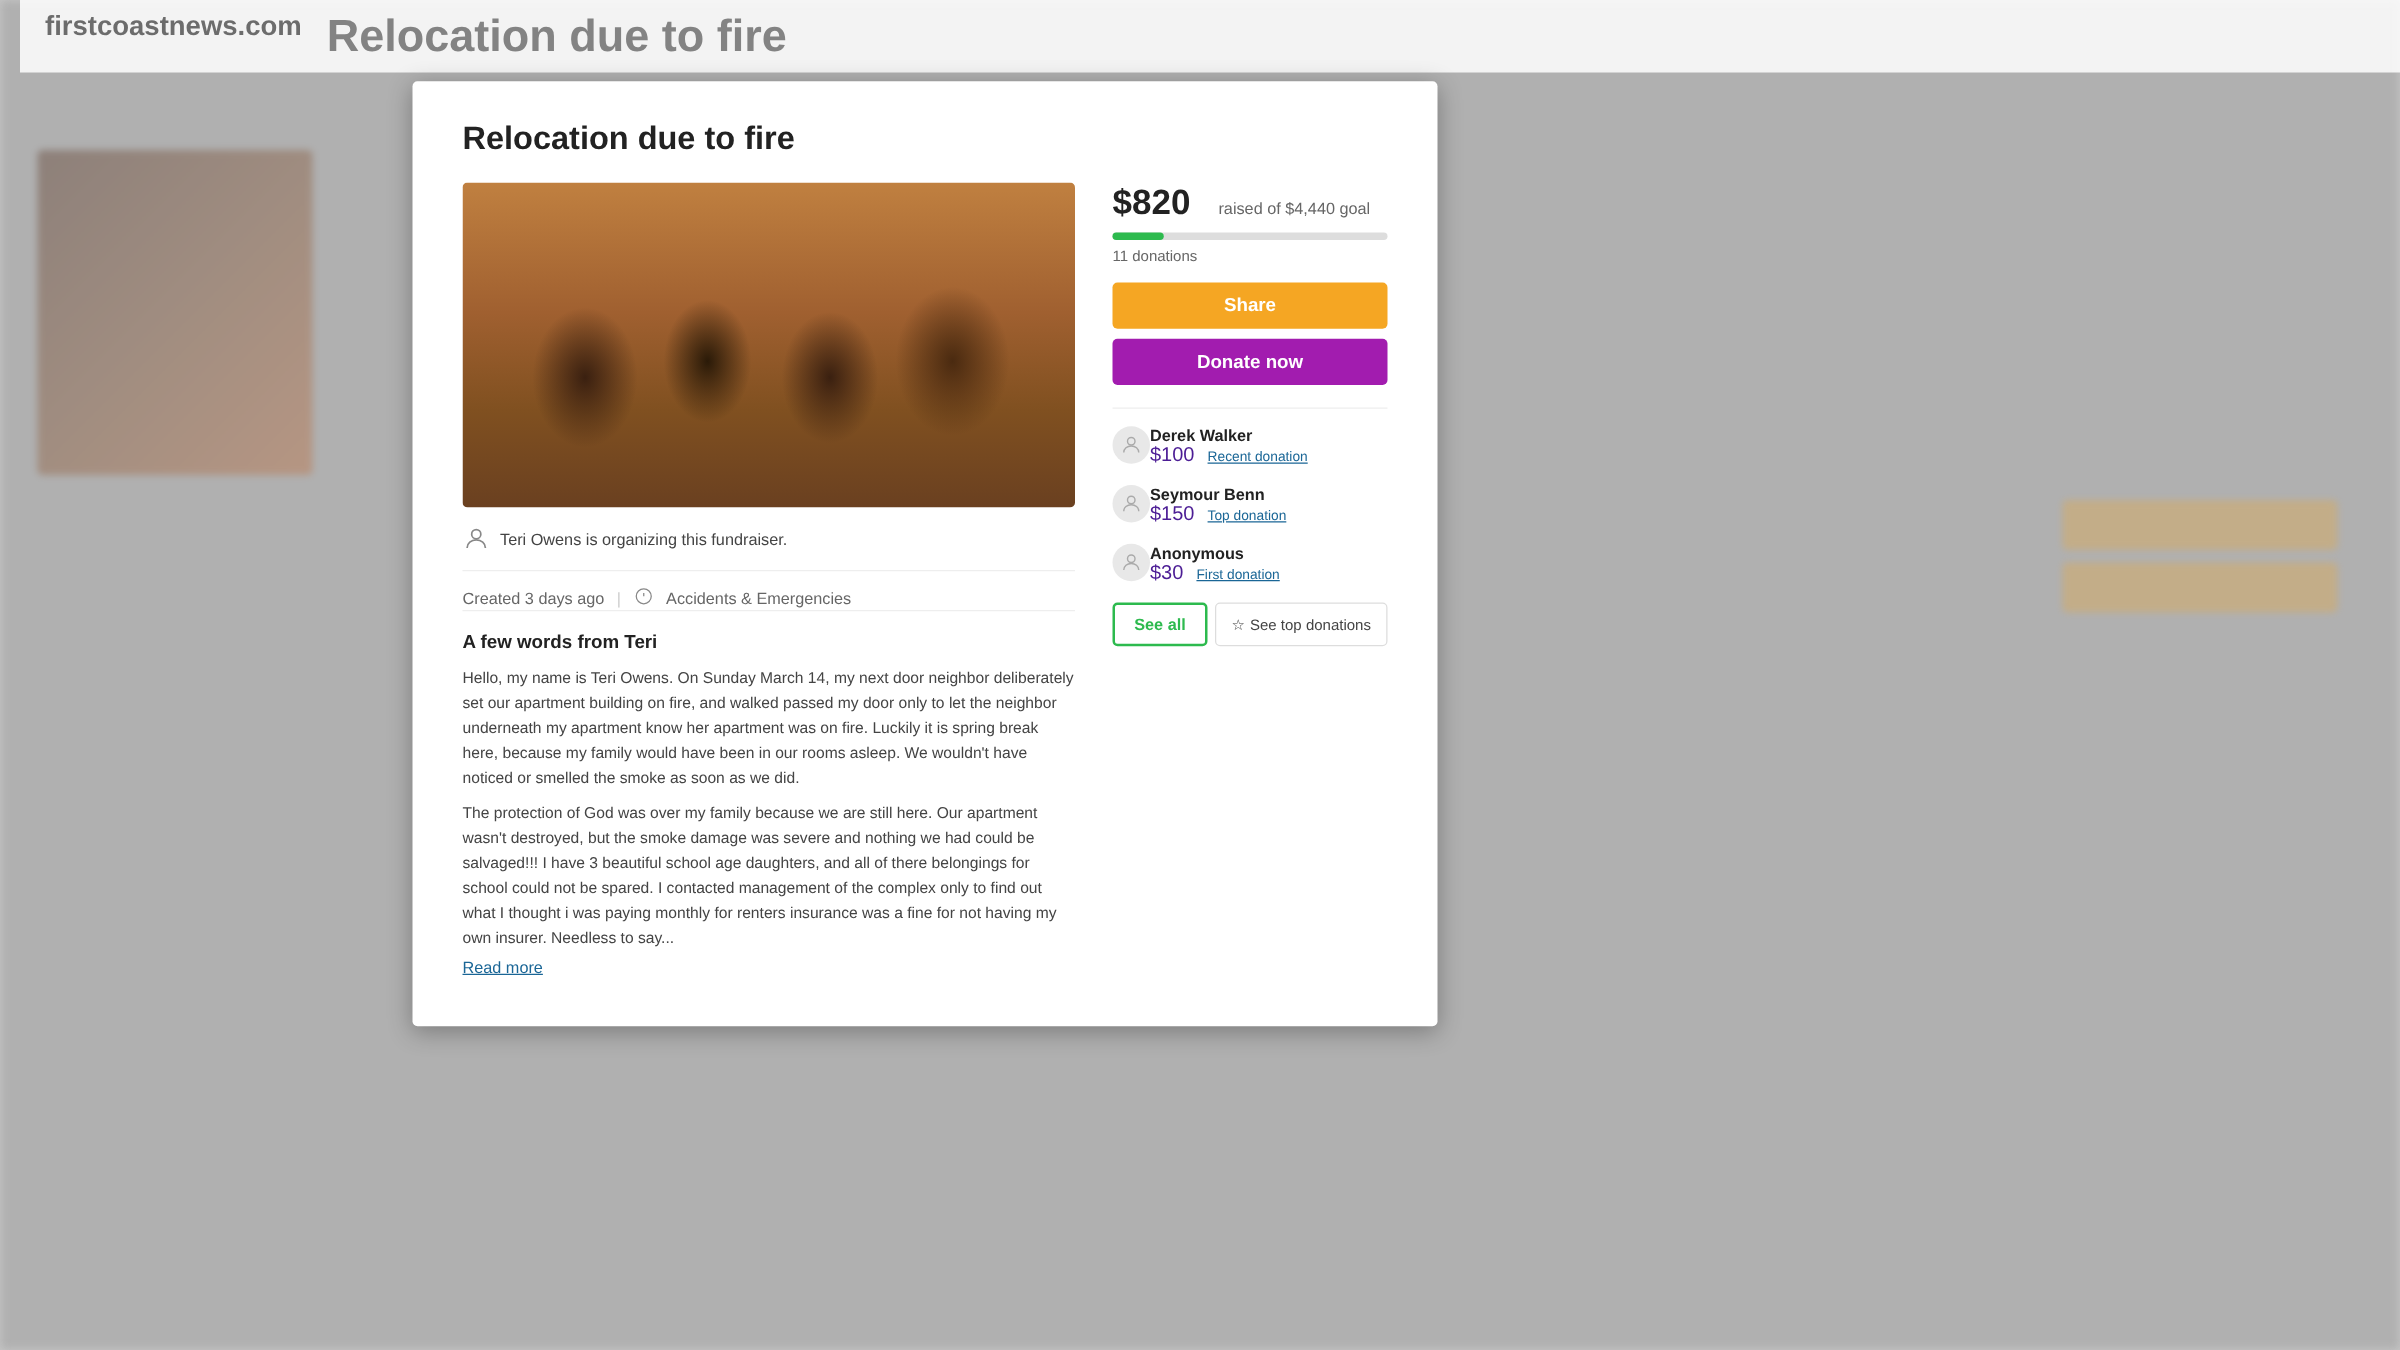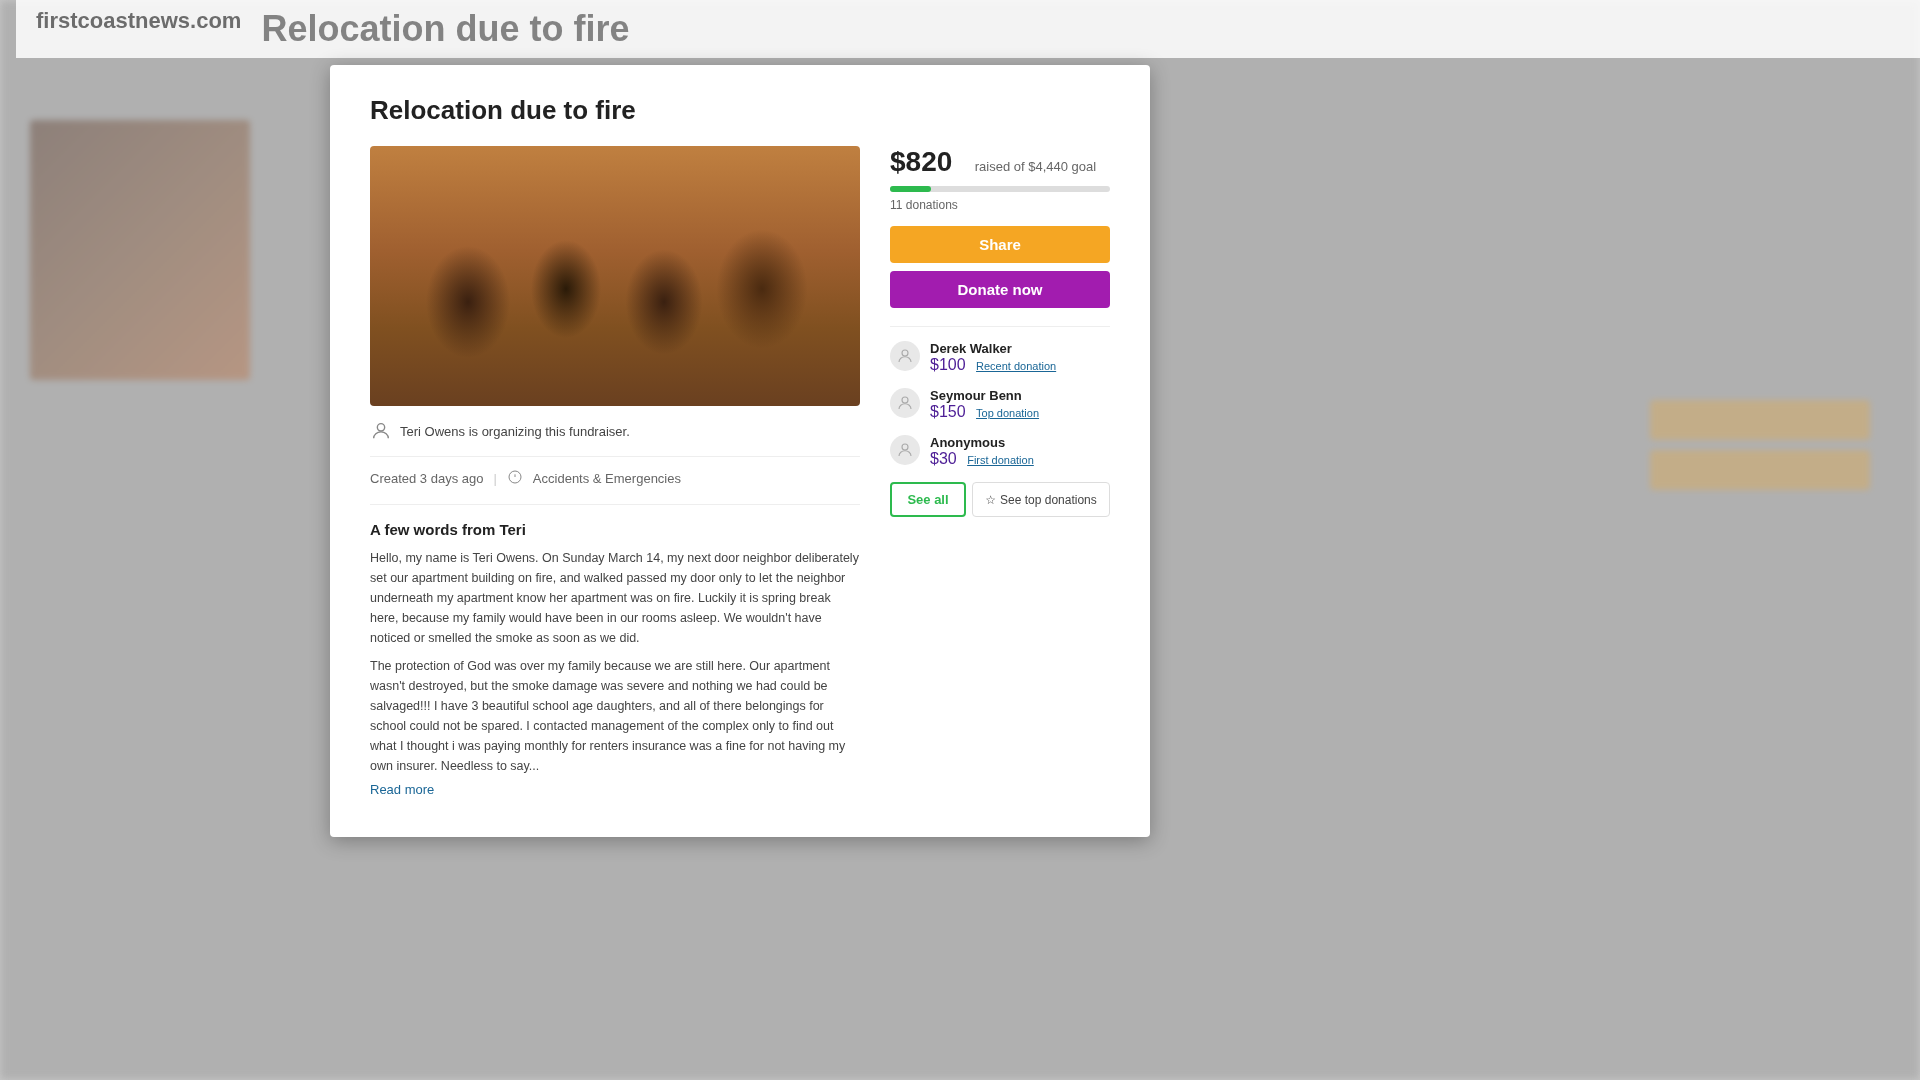--- a/index.html
+++ b/index.html
@@ -119,21 +119,21 @@
     .organizer-text {
       font-size: 13px;
       color: #444;
     }
 
     .meta-row {
       display: flex;
       align-items: center;
       gap: 10px;
       margin-top: 12px;
-      padding-bottom: 16px;
+      padding-bottom: 0;
       border-bottom: 1px solid #eee;
       font-size: 13px;
       color: #666;
     }
 
     .meta-divider {
       color: #ccc;
     }
 
     .category-icon {
@@ -149,20 +149,21 @@
     }
 
     .story-text {
       font-size: 12.5px;
       color: #444;
       line-height: 1.6;
     }
 
     .read-more {
       color: #1a6696;
+      text-decoration: underline;
       font-size: 13px;
       cursor: pointer;
       display: block;
       margin-top: 6px;
     }
 
     
     .right-col {
       width: 220px;
       flex-shrink: 0;
@@ -234,21 +235,20 @@
 
     .donation-list {
       border-top: 1px solid #eee;
       padding-top: 14px;
     }
 
     .donation-item {
       display: flex;
       align-items: flex-start;
       margin-bottom: 14px;
-      gap: 10px;
     }
 
     .donor-avatar {
       width: 30px;
       height: 30px;
       background: #e8e8e8;
       border-radius: 50%;
       display: flex;
       align-items: center;
       justify-content: center;

